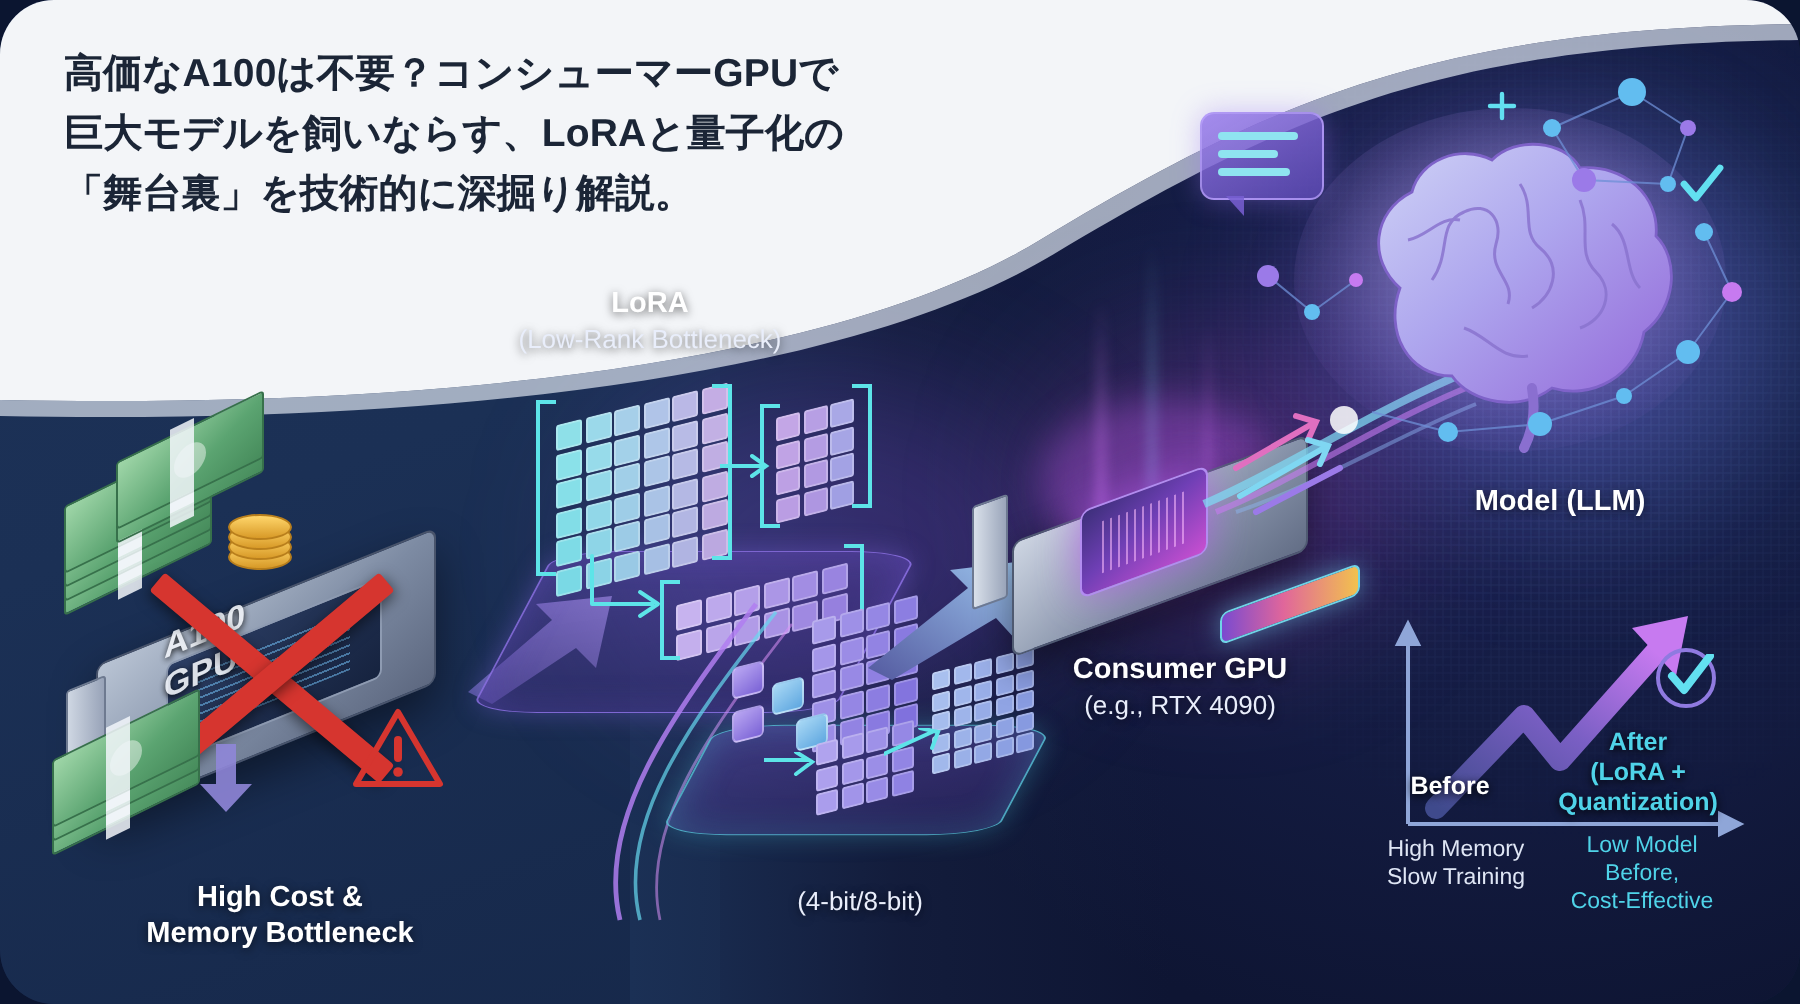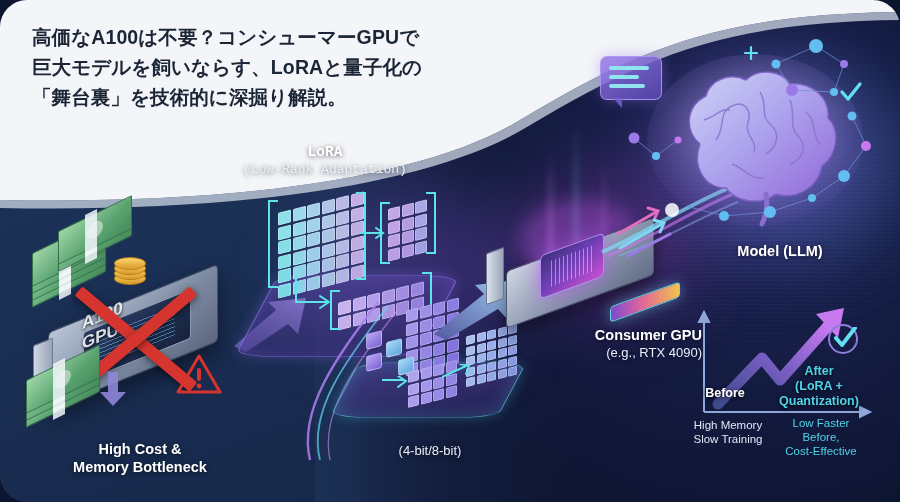--- a/index.html
+++ b/index.html
@@ -268,23 +268,23 @@
   <svg class="bigarrow" viewBox="0 0 80 56" style="left:232px;top:296px;width:80px;height:56px;">
     <defs>
         <linearGradient id="ga1" x1="0" y1="1" x2="1" y2="0">
       <stop offset="0" stop-color="#4d4f96"></stop>
           <stop offset="1" stop-color="#a79ae8"></stop>
         </linearGradient>
       </defs>
     <path d="M2,50 L44,14 L36,6 L74,2 L66,38 L56,28 L14,56 Z" fill="url(#ga1)"></path>
   </svg>
 
-  <div class="cap" style="left:235px;top:143px;width:180px;font-family:Liberation Mono, monospace;">
+  <div class="cap" style="left:235px;top:143px;width:180px;">
     <div class="t1">LoRA</div>
-    <div class="t2">(Low-Rank Adaptation)</div>
+    <div class="t2">(Low-Rank Bottleneck)</div>
   </div>
 
   <div class="plat" style="left:256px;top:228px;width:182px;height:176px;"></div>
 
   <div style="position:absolute;left:256px;top:190px;">
 
     <div class="mat" style="left:22px;top:12px;grid-template-columns:repeat(6,13px);grid-template-rows:repeat(6,13px);">
       <div style="background:#8ee0e8"></div>
         <div style="background:#9bd9ea"></div>
         <div style="background:#a6cfe9"></div>
@@ -472,21 +472,21 @@
 
   <div class="beam" style="left:520px;top:200px;width:120px;height:80px;background:rgba(190,90,235,.35);"></div>
 
   <div class="cgpu">
     <div class="board"></div>
     <div class="bracket"></div>
     <div class="chip"></div>
     <div class="bar"></div>
   </div>
 
-  <div class="cap" style="left:512px;top:326px;width:190px;text-align:right;">
+  <div class="cap" style="left:495px;top:326px;width:190px;">
     <div class="t1">Consumer GPU</div>
     <div class="t2">(e.g., RTX 4090)</div>
   </div>
 
 
   <svg viewBox="0 0 140 80" style="position:absolute;left:600px;top:178px;width:140px;height:80px;">
     <path d="M2,74 C44,56 84,28 138,6" stroke="#7fd7f2" stroke-width="4" fill="none" opacity=".75"></path>
     <path d="M8,78 C52,60 92,32 138,14" stroke="#c77af0" stroke-width="3" fill="none" opacity=".6"></path>
     <path d="M18,78 C60,64 98,40 138,24" stroke="#8fb8f5" stroke-width="2" fill="none" opacity=".45"></path>
   </svg>
@@ -597,19 +597,19 @@
       <div>(LoRA +</div>
       <div>Quantization)</div>
     </div>
 
     <div class="ctext sub-w" style="left:-2px;top:122px;width:84px;">
       <div>High Memory</div>
       <div>Slow Training</div>
     </div>
 
     <div class="ctext sub-c" style="left:84px;top:120px;width:98px;">
-      <div>Low Faster</div>
+      <div>Low Model</div>
       <div>Before,</div>
       <div>Cost-Effective</div>
     </div>
   </div>
 
 </div>
 
 </body></html>

